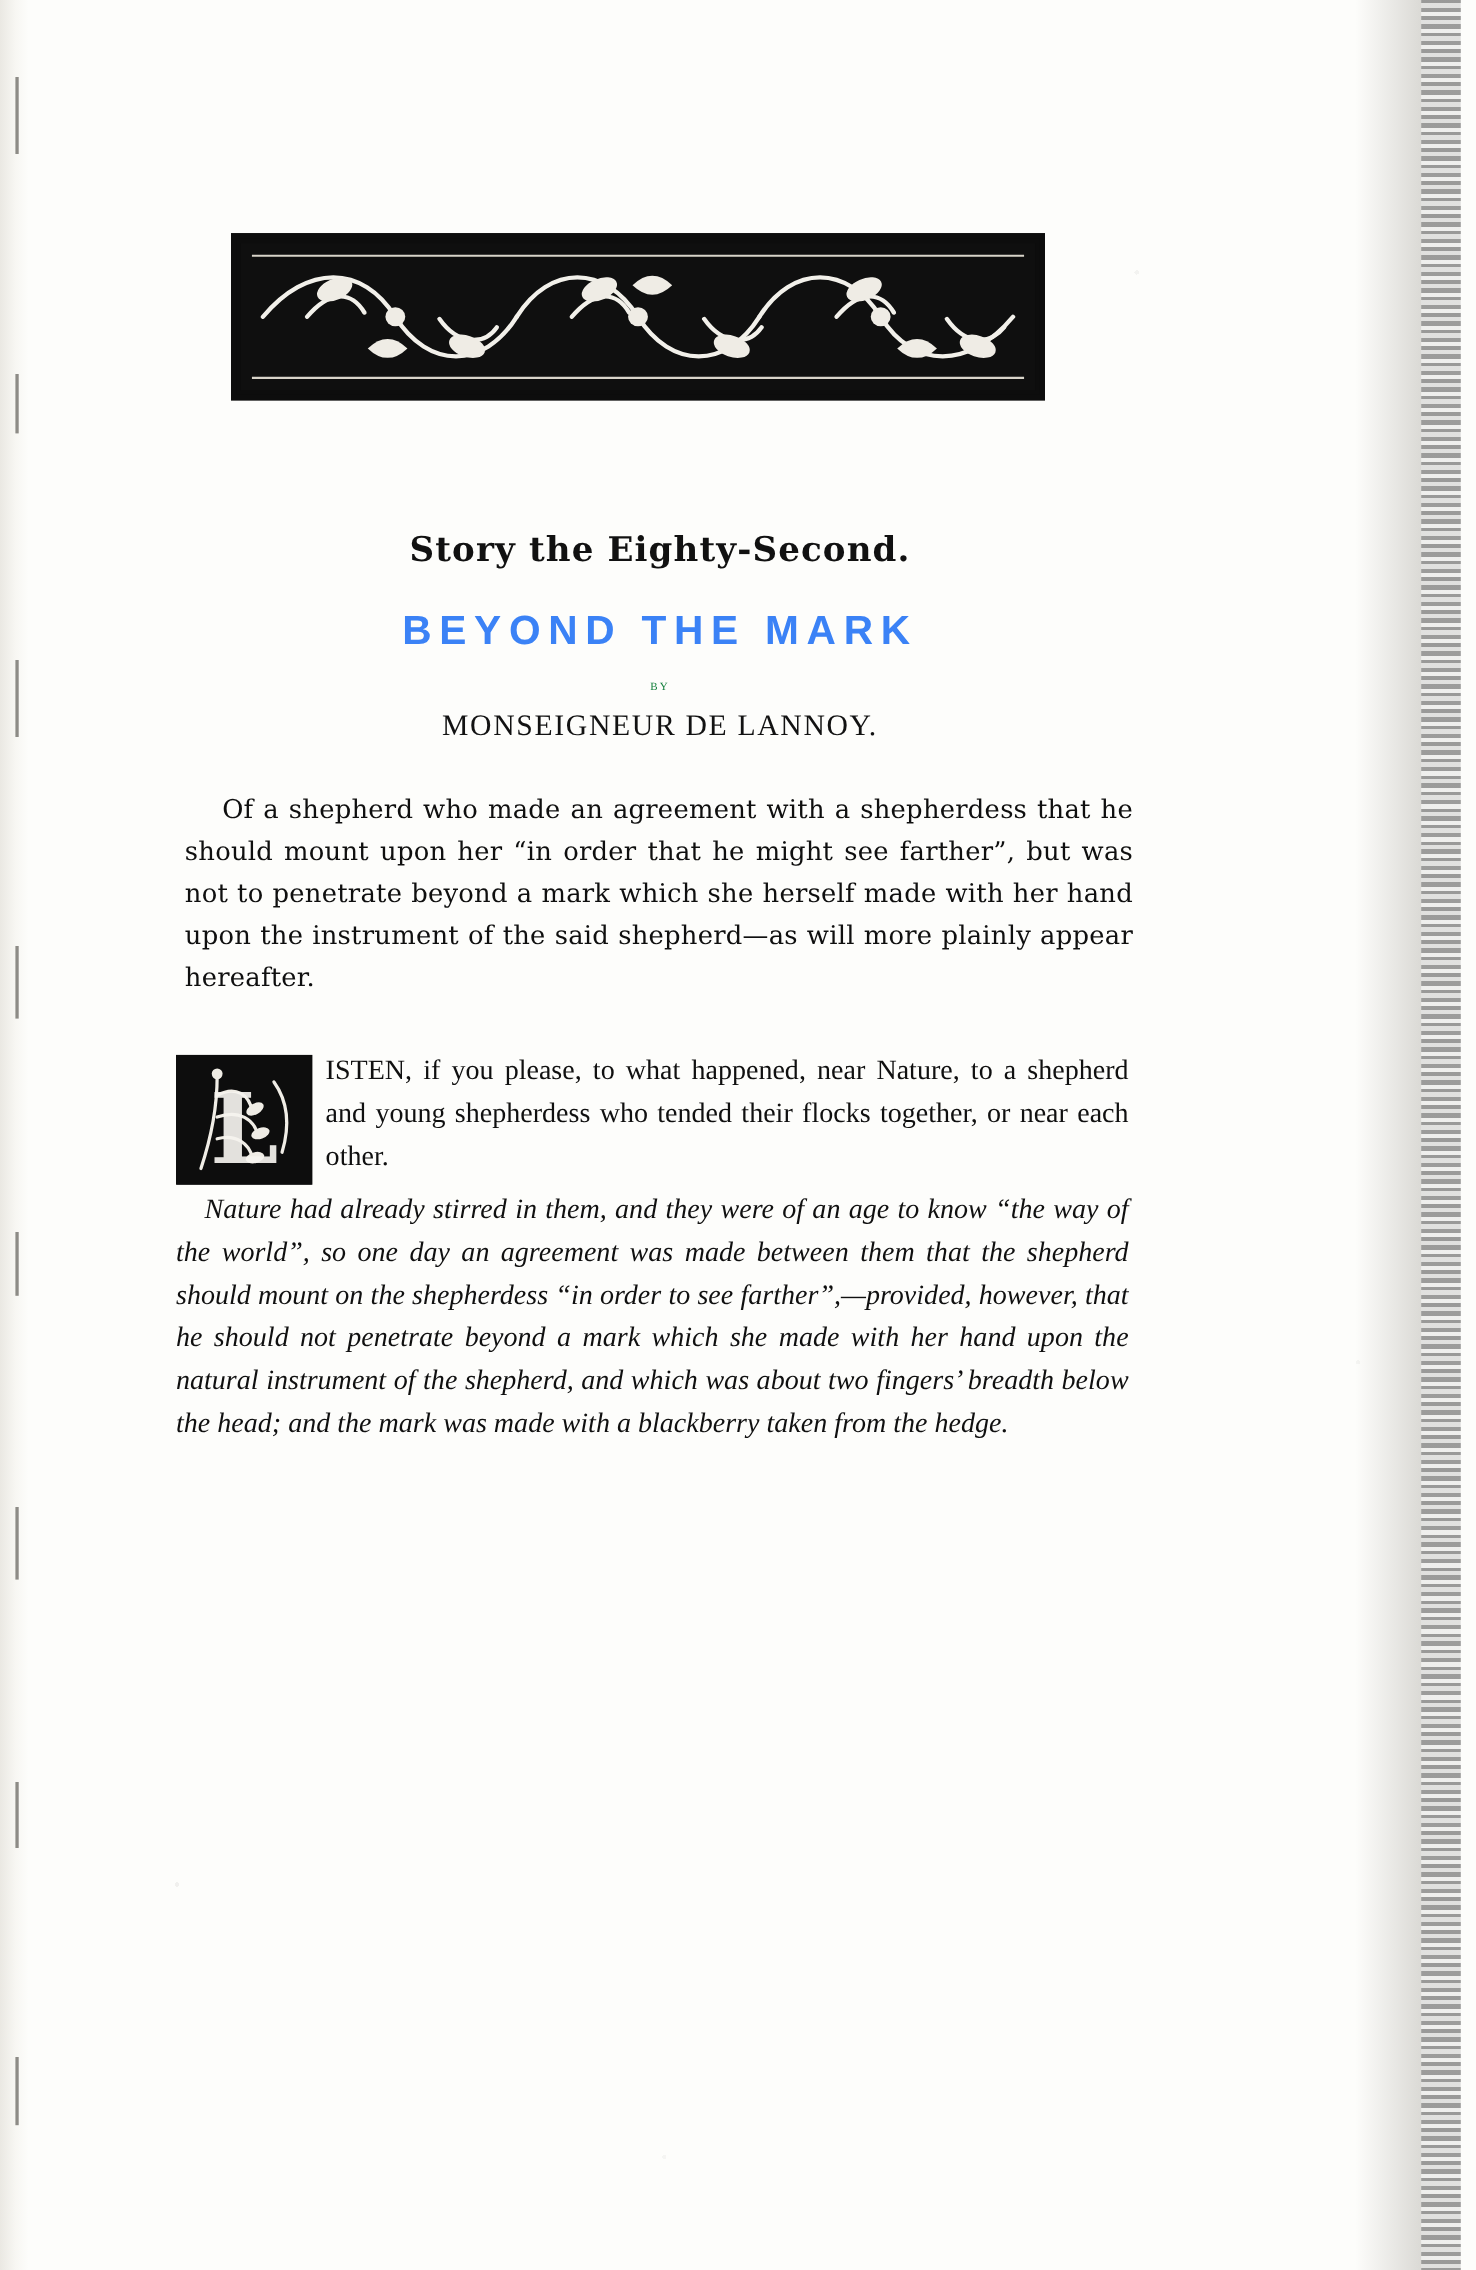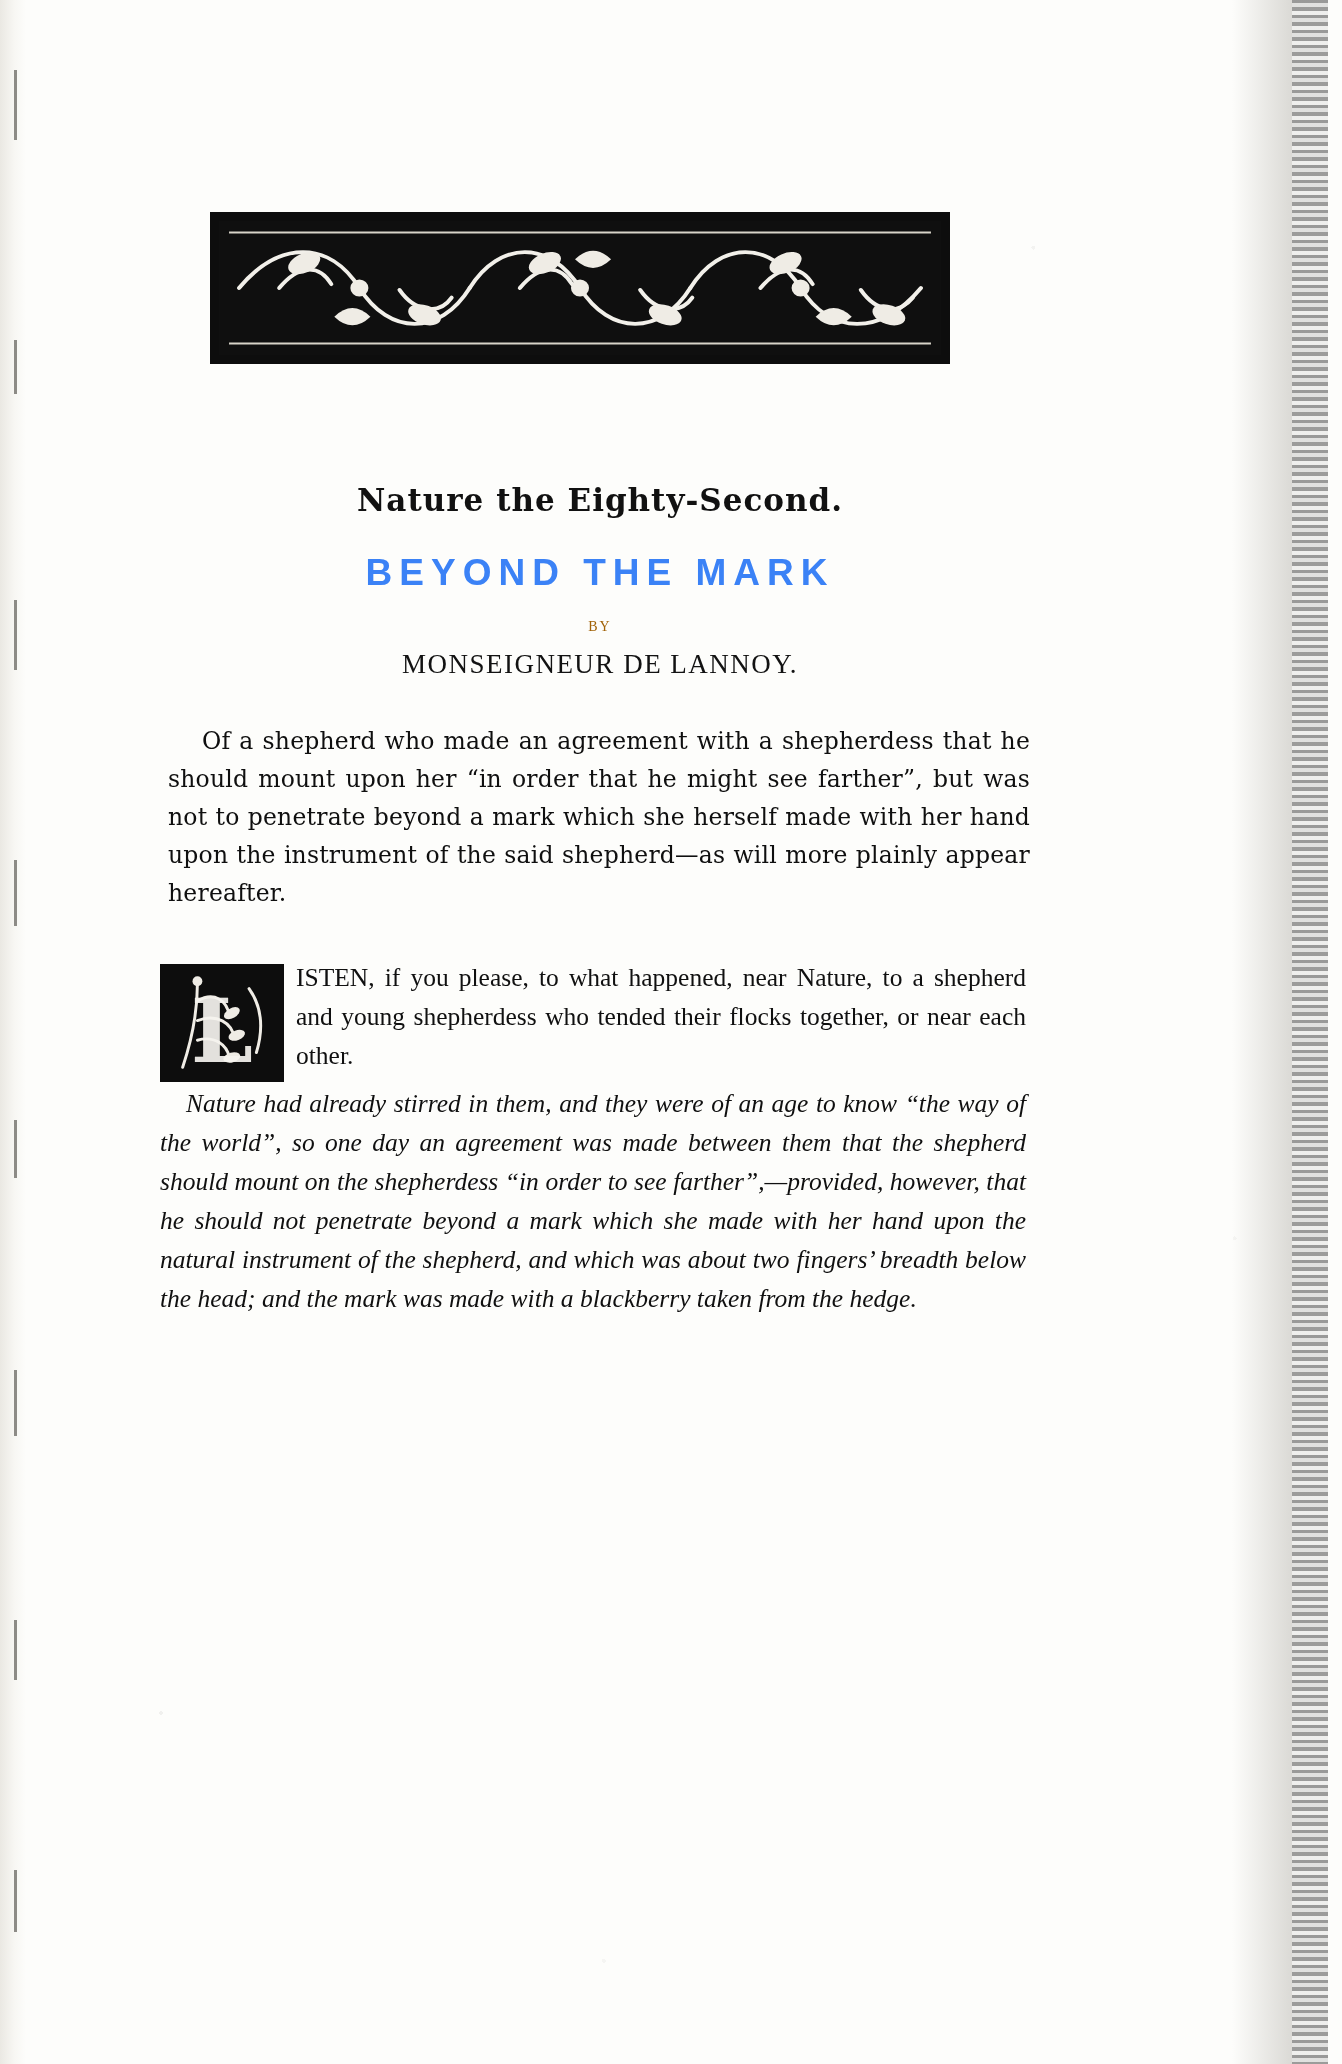--- a/index.html
+++ b/index.html
@@ -108,24 +108,24 @@
     margin-top: 34px;
     font-family: "Liberation Sans", sans-serif;
     font-size: 37px;
     letter-spacing: 7px;
     color: #3b82f6;
   }
 
   .by-line {
     text-align: center;
     margin-top: 18px;
-    font-size: 14px;
+    font-size: 10px;
     letter-spacing: 2px;
     font-family: "Liberation Serif", serif;
-    color: #a16207;
+    color: #15803d;
   }
 
   .author {
     text-align: center;
     margin-top: 14px;
     font-size: 27px;
     letter-spacing: 1.5px;
     color: #121212;
   }
 
@@ -236,21 +236,21 @@
             <path d="M595 100 q 18 -18 36 0 q -18 18 -36 0 z"></path>
           </g>
           <g stroke="#d8d4c9" stroke-width="2" fill="none">
             <path d="M10 12 H710"></path>
             <path d="M10 128 H710"></path>
           </g>
         </svg>
       </div>
     </div>
 
-    <div class="story-line">Nature the Eighty-Second.</div>
+    <div class="story-line">Story the Eighty-Second.</div>
 
     <h1 class="main-title">BEYOND THE MARK</h1>
 
     <div class="by-line">BY</div>
 
     <div class="author">MONSEIGNEUR DE LANNOY.</div>
 
     <div class="argument">Of a shepherd who made an agreement with a shepherdess that he should mount upon her “in order that he might see farther”, but was not to penetrate beyond a mark which she herself made with her hand upon the instrument of the said shepherd—as will more plainly appear hereafter.</div>
 
     <div class="body-block">

